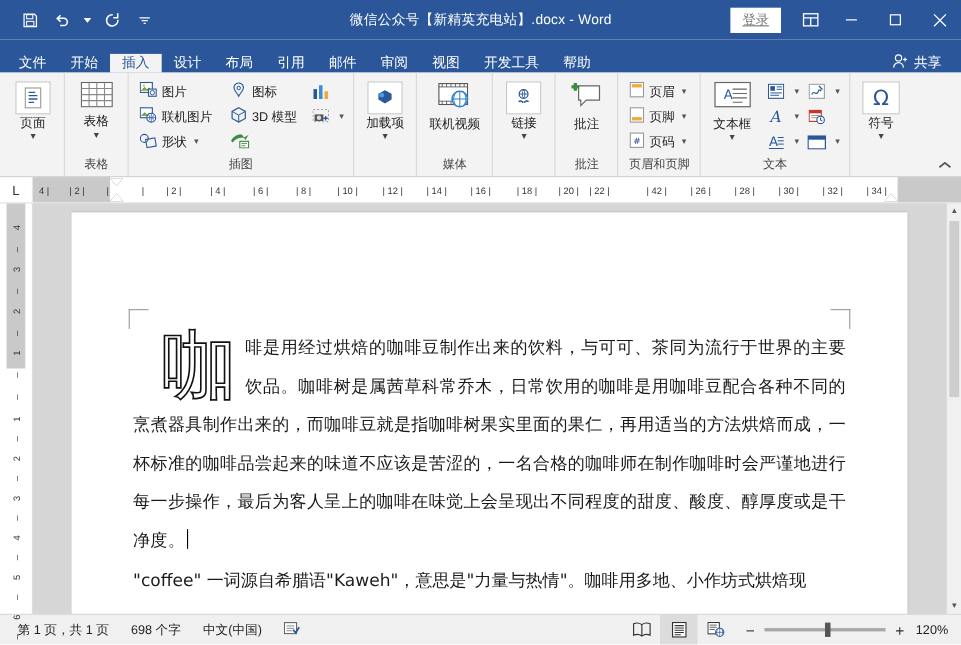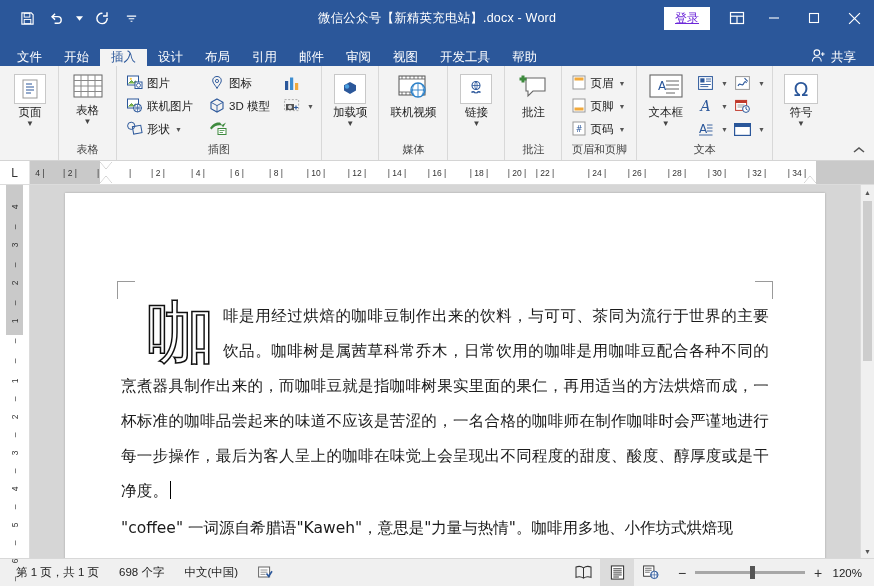--- a/index.html
+++ b/index.html
@@ -23,21 +23,21 @@
   }
   .qat-btn svg { display: block; }
   .qat-caret { width: 14px; height: 26px; display:flex; align-items:center; justify-content:center; }
   .title-text {
     position: absolute; left: 0; right: 0; text-align: center;
     font-size: 12.5px; color: #ffffff; pointer-events: none;
     letter-spacing: .2px;
   }
   .title-right { margin-left: auto; display: flex; align-items: center; height: 100%; }
   .signin-btn {
-    background: #ffffff; color: #6d28d9; font-size: 12px; padding: 3px 11px;
+    background: #ffffff; color: #737373; font-size: 12px; padding: 3px 11px;
     margin-right: 10px; text-decoration: underline; border: 0; cursor: pointer;
     font-family: inherit;
   }
   .ribbon-opt {
     width: 34px; height: 100%; display: flex; align-items: center; justify-content: center;
   }
   .win-btn {
     width: 40px; height: 100%; display: flex; align-items: center; justify-content: center;
     color: #fff;
   }
@@ -632,21 +632,21 @@
         <span class="rmark" style="left:168px;">| 4 |</span>
         <span class="rmark" style="left:207px;">| 6 |</span>
         <span class="rmark" style="left:246px;">| 8 |</span>
         <span class="rmark" style="left:286px;">| 10 |</span>
         <span class="rmark" style="left:327px;">| 12 |</span>
         <span class="rmark" style="left:367px;">| 14 |</span>
         <span class="rmark" style="left:407px;">| 16 |</span>
         <span class="rmark" style="left:449px;">| 18 |</span>
         <span class="rmark" style="left:487px;">| 20 |</span>
         <span class="rmark" style="left:515px;">| 22 |</span>
-        <span class="rmark" style="left:567px;">| 24 |</span>
+        <span class="rmark" style="left:567px;">| 42 |</span>
         <span class="rmark" style="left:607px;">| 26 |</span>
         <span class="rmark" style="left:647px;">| 28 |</span>
         <span class="rmark" style="left:687px;">| 30 |</span>
         <span class="rmark" style="left:727px;">| 32 |</span>
         <span class="rmark" style="left:767px;">| 34 |</span>
       </div>
       <div class="indent-top" style="left:70px;"></div>
       <div class="indent-bot" style="left:70px;"></div>
       <div class="indent-bot" style="right:58px;"></div>
     </div>

